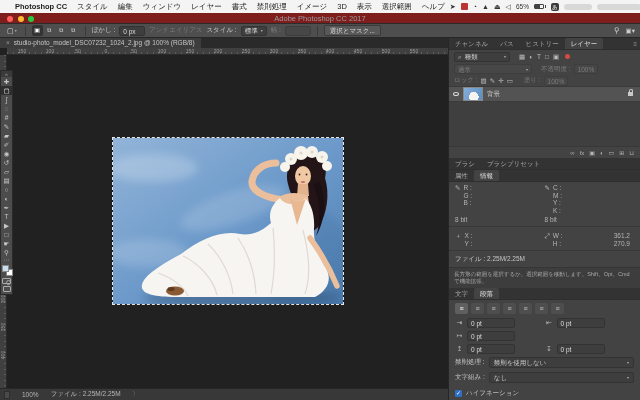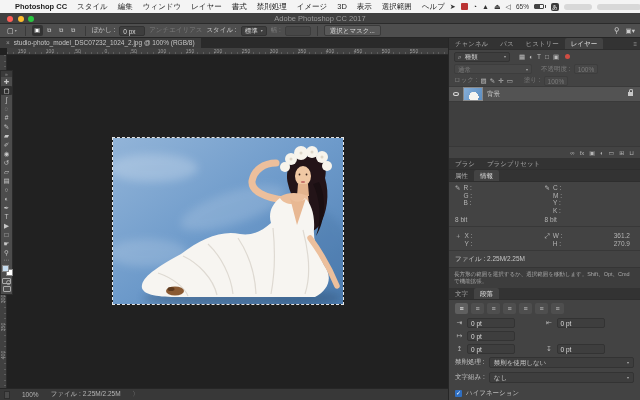--- a/index.html
+++ b/index.html
@@ -17,21 +17,21 @@
   .tray-ico{font-size:7px;line-height:13px;}
   .cam-dock{width:7px;height:7px;background:#b33;border-radius:1px;}
   .batt{display:flex;align-items:center;gap:1px;}
   .batt-body{width:10px;height:5px;border:1px solid #444;border-radius:1px;position:relative;}
   .batt-fill{position:absolute;left:0;top:0;bottom:0;width:65%;background:#444;}
   .batt-tip{width:1px;height:3px;background:#444;}
   .ime{width:8px;height:8px;background:#3a3a3a;border-radius:2px;color:#fff;font-size:5.5px;line-height:8px;text-align:center;}
   .blurchip{height:6px;border-radius:3px;background:#d8d8d8;}
 
   
-  .titlebar{position:absolute;left:0;top:13px;width:640px;height:11px;background:#404040;
+  .titlebar{position:absolute;left:0;top:13px;width:640px;height:11px;background:#7f1d1d;
     text-align:center;font-size:7.5px;color:#9b9b9b;line-height:11px;border-bottom:1px solid #2b2b2b;}
   .traffic{position:absolute;left:7px;top:3px;display:flex;gap:4.5px;}
   .light{width:6px;height:6px;border-radius:50%;}
 
   
   .optionsbar{position:absolute;left:0;top:24px;width:640px;height:14px;background:#4e4e4e;
     border-bottom:1px solid #262626;display:flex;align-items:center;gap:4px;padding:0 5px;
     font-size:6.5px;color:#c9c9c9;}
   .opt-tool{display:flex;align-items:center;gap:1px;color:#ddd;font-size:7px;padding:0 2px;}
   .caret{font-size:4px;color:#aaa;}

